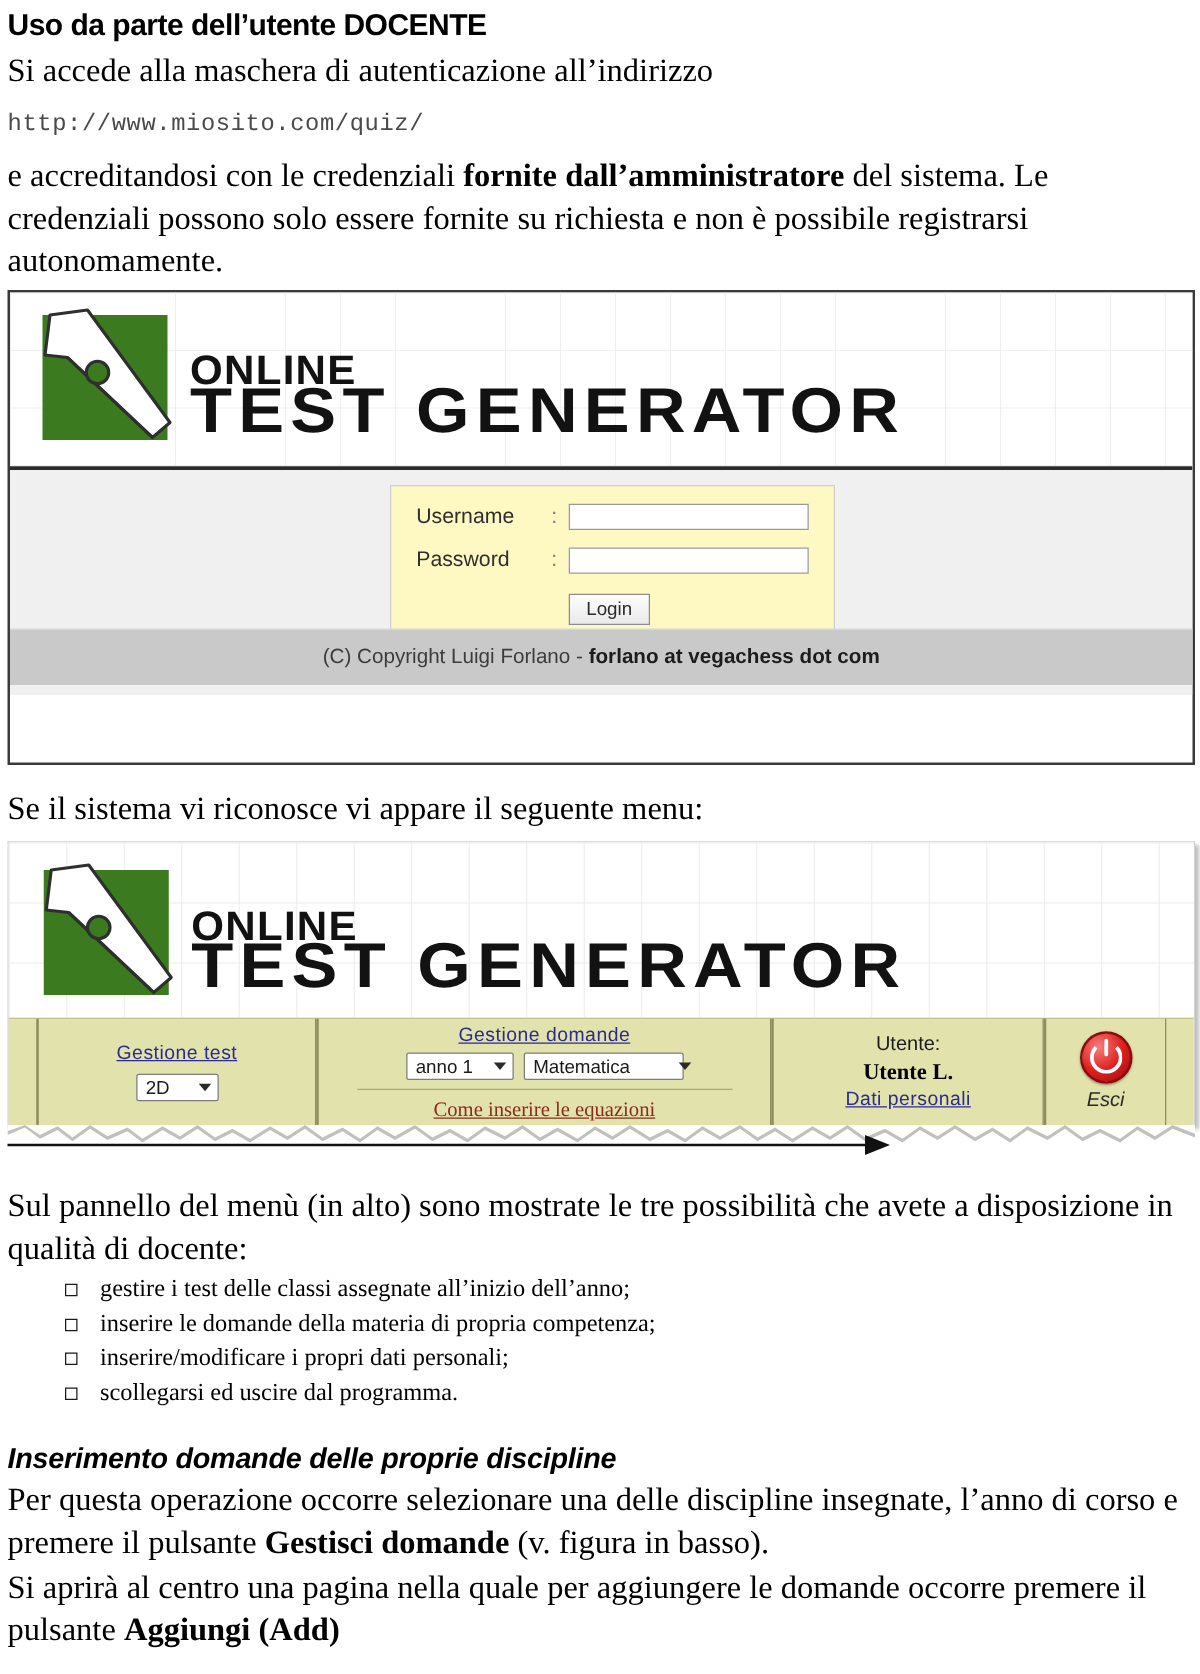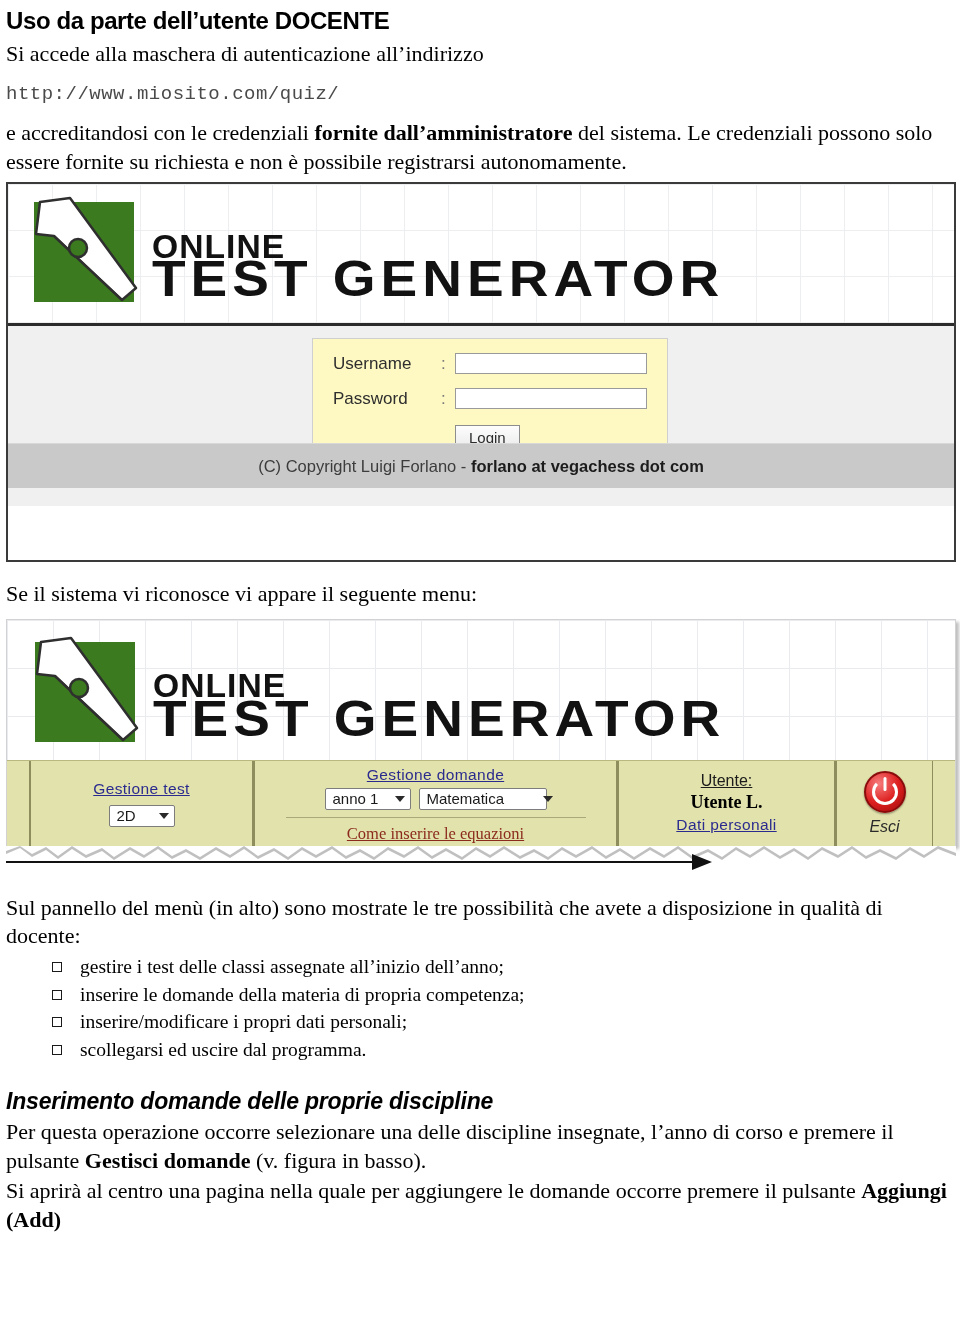--- a/index.html
+++ b/index.html
@@ -31,21 +31,21 @@
     font-family: "Liberation Sans", sans-serif;
     font-weight: bold;
     font-style: italic;
     font-size: 23px;
     letter-spacing: -0.2px;
     margin: 6px 0 4px 0;
     line-height: 1.15;
   }
   .body-text {
     font-family: "Liberation Serif", serif;
-    font-size: 22px;
+    font-size: 26px;
     line-height: 1.30;
     margin: 0 0 2px 0;
   }
   .mono-url {
     font-family: "Liberation Mono", monospace;
     font-size: 19px;
     letter-spacing: 0.5px;
     margin: 14px 0 14px 0;
     color: #4a4a4a;
   }
@@ -181,21 +181,21 @@
     color: #2b2b2b;
     padding: 3px 13px;
     border: 1px solid #8d8d8d;
     border-radius: 0;
     background: linear-gradient(to bottom, #fdfdfd 0%, #eaeaea 100%);
     display: inline-block;
   }
   .shot1-footer {
     position: absolute;
     left: 0; right: 0;
-    bottom: 18px;
+    bottom: 8px;
     height: 44px;
     background: #c9c9c9;
     border-top: 1px solid #d8d8d8;
     display: flex;
     align-items: center;
     justify-content: center;
   }
   .copyright {
     font-family: "Liberation Sans", sans-serif;
     font-size: 16.5px;
@@ -291,21 +291,20 @@
   .sel-mat { width: 128px; margin-left: 8px; gap: 31px; }
   .dom-selects { display: flex; margin-top: 4px; }
   .dom-divider {
     width: 300px; height: 1px; background: #a9a97a;
     margin: 7px 0 6px 0;
   }
   .user-label {
     font-family: "Liberation Sans", sans-serif;
     font-size: 16px;
     color: #1c1c1c;
-    text-decoration: underline;
   }
   .user-name {
     font-family: "Liberation Serif", serif;
     font-size: 18px;
     font-weight: bold;
     color: #000000;
     margin: 2px 0 3px 0;
   }
   .power-icon {
     width: 38px; height: 38px; border-radius: 50%;

